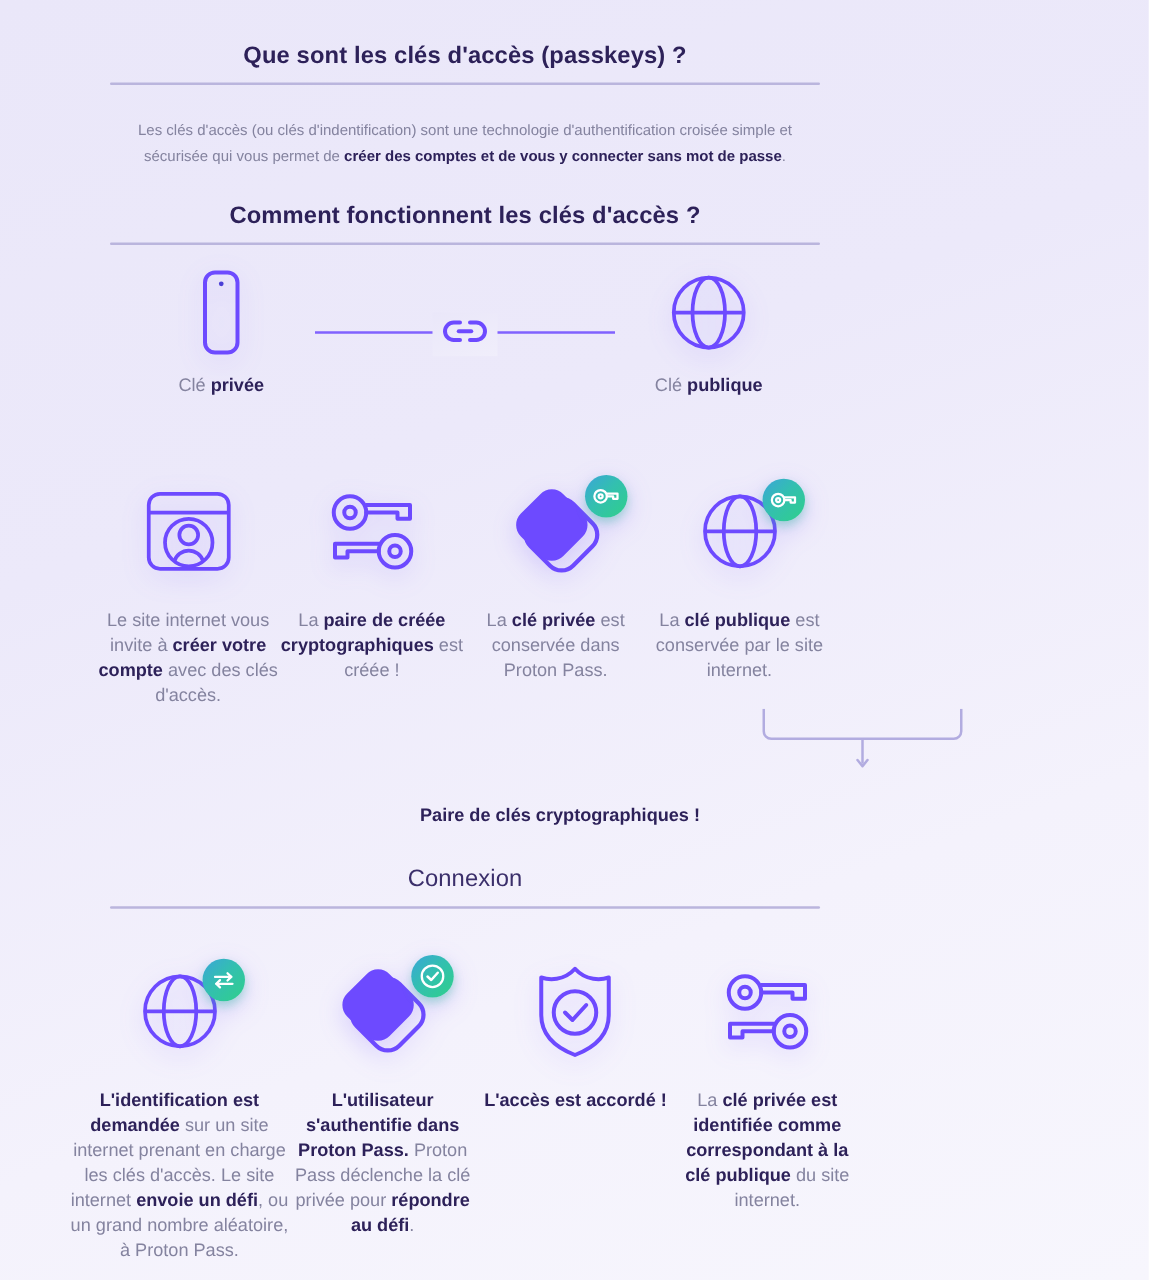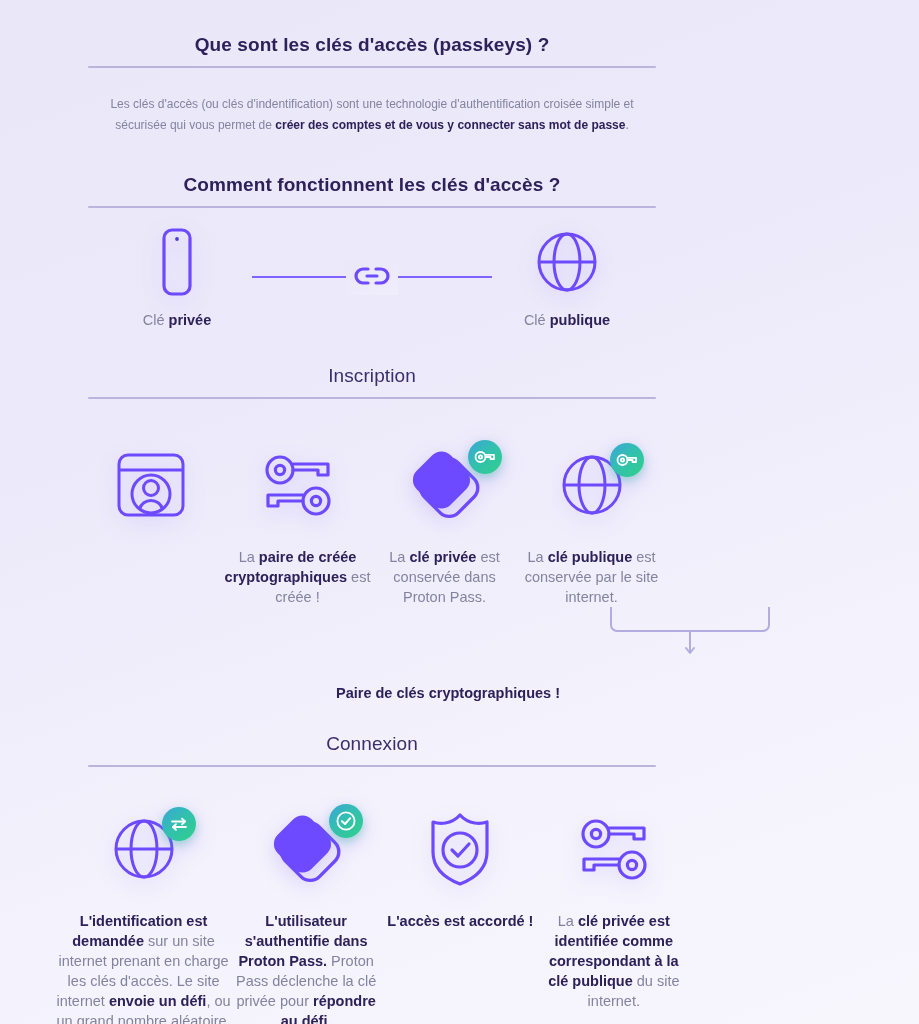--- a/index.html
+++ b/index.html
@@ -109,21 +109,21 @@
 
   <div style="padding-top:34px;">
     <div class="h-main">Que sont les clés d'accès (passkeys) ?</div>
     <div class="rule"></div>
   </div>
 
   <div class="intro">
     <span>Les clés d'accès (ou clés d'indentification) sont une technologie d'authentification croisée simple et sécurisée qui vous permet de </span><b>créer des comptes et de vous y connecter sans mot de passe</b><span>.</span>
   </div>
 
-  <div style="margin-top:38px;">
+  <div style="margin-top:26px;">
     <div class="h-main">Comment fonctionnent les clés d'accès ?</div>
     <div class="rule"></div>
   </div>
 
   <div class="hero">
     <div class="hero-inner">
 
       <div class="hero-col">
         <div class="icon-wrap">
           <svg width="54" height="72" viewBox="0 0 54 72">
@@ -156,36 +156,33 @@
           </svg>
         </div>
         <div class="hero-label">
           <span>Clé </span><b>publique</b>
         </div>
       </div>
 
     </div>
   </div>
 
-  <div style="margin-top:14px;">
-    <div class="h-sec">Inscription</div>
-    <div class="rule"></div>
-  </div>
 
   <div class="steps" id="registration-steps" style="margin-top:38px;padding:0 78px;">
       <div class="step" style="width: 148px;">
         <div class="step-icon">
          <span class="icon-wrap"><svg width="76" height="72" viewBox="0 0 76 72">
         <rect x="6" y="6" width="64" height="60" rx="9" fill="none" stroke="#6d4aff" stroke-width="3"></rect>
         <line x1="6" y1="21" x2="70" y2="21" stroke="#6d4aff" stroke-width="3"></line>
         <circle cx="38" cy="45" r="19" fill="none" stroke="#6d4aff" stroke-width="3"></circle>
         <circle cx="38" cy="39" r="7.5" fill="none" stroke="#6d4aff" stroke-width="3"></circle>
         <path d="M26.5 60 a12 12 0 0 1 23 0" fill="none" stroke="#6d4aff" stroke-width="3"></path>
       </svg></span>
        </div>
+       <div class="step-text"><span>Le site internet vous invite à </span><b>créer votre compte</b><span> avec des clés d'accès.</span></div>
       </div>
       <div class="step" style="width: 152px;">
         <div class="step-icon">
          <span class="icon-wrap"><svg width="80" height="76" viewBox="0 0 80 76">
         <g fill="none" stroke="#6d4aff" stroke-width="3.2" stroke-linejoin="round" stroke-linecap="round">
           <circle cx="22" cy="23" r="13"></circle>
           <circle cx="22" cy="23" r="4.6"></circle>
           <path d="M35 17 H70 V28 H60 V23 H35"></path>
           <circle cx="58" cy="54" r="13"></circle>
           <circle cx="58" cy="54" r="4.6"></circle>

